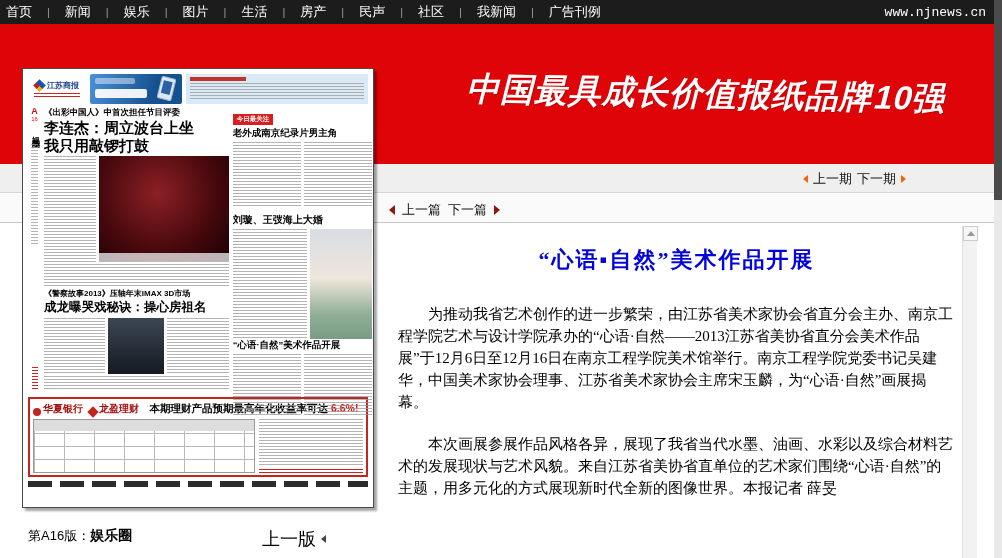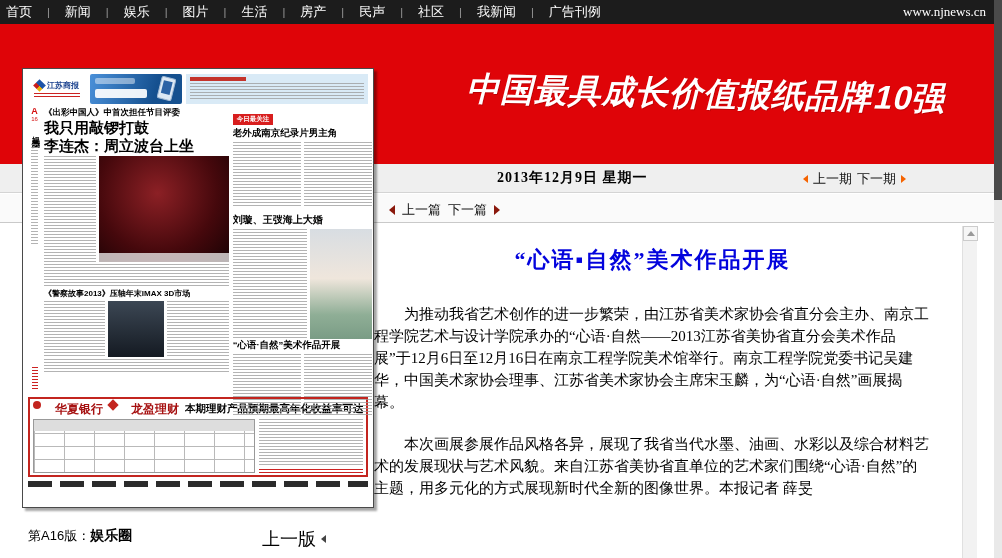--- a/index.html
+++ b/index.html
@@ -8,21 +8,21 @@
     position:relative; overflow:hidden; background:#fff;
     font-family:"Liberation Sans","DejaVu Sans",sans-serif; color:#000;
   }
   
   .topnav {
     position:absolute; left:0; top:0; width:994px; height:24px;
     background:#1c1c1c; display:flex; align-items:center; padding:0 8px 0 6px;
   }
   .nav-item { color:#fff; font-size:13px; text-decoration:none; cursor:pointer; white-space:nowrap; }
   .nav-sep { color:#9a9a9a; font-size:11px; margin:0 15px; }
-  .site-url { margin-left:auto; color:#fff; font-size:13px; font-family:Liberation Serif, serif; }
+  .site-url { margin-left:auto; color:#fff; font-size:13px; font-family:Liberation Mono, monospace; }
   
   .banner { position:absolute; left:0; top:24px; width:994px; height:140px; background:#df0408; }
   .banner-slogan {
     position:absolute; left:428px; top:48px; width:560px; text-align:center;
     color:#fff; font-size:33px; font-weight:bold; letter-spacing:1px;
     transform:skewX(-13deg) rotate(1.2deg); white-space:nowrap;
     text-shadow:1px 1px 0 rgba(120,0,0,.35);
   }
   
   .issue-bar {
@@ -47,21 +47,21 @@
   .tri-l-r { border-top:5px solid transparent; border-bottom:5px solid transparent; border-right:6px solid #8a180c; }
   .tri-r-r { border-top:5px solid transparent; border-bottom:5px solid transparent; border-left:6px solid #8a180c; }
   .zoom-ctrls { position:absolute; right:28px; top:6px; display:flex; align-items:center; gap:5px; font-size:13px; }
   .zoom-lbl { cursor:pointer; }
   .zc {
     width:13px; height:13px; border:2px solid #111; border-radius:50%;
     display:inline-flex; align-items:center; justify-content:center;
     font:bold 10px/1 "DejaVu Sans Mono",monospace; cursor:pointer; margin-right:6px;
   }
   
-  .article { position:absolute; left:374px; top:223px; width:557px; }
+  .article { position:absolute; left:398px; top:223px; width:557px; }
   .article-title {
     margin-top:22px; text-align:center; font-size:22px; font-weight:bold;
     color:#0303dd; letter-spacing:2px;
     font-family:"Liberation Serif","DejaVu Serif",serif;
   }
   .article p {
     margin-top:20px; font-size:15px; line-height:22px; text-indent:2em;
     font-family:"Liberation Serif","DejaVu Serif",serif;
   }
   .article p:first-of-type { margin-top:28px; }
@@ -118,21 +118,21 @@
   .headline-l { font-size:12.5px; font-weight:bold; white-space:nowrap; overflow:hidden; }
   .headline-m { font-size:9.5px; font-weight:bold; white-space:nowrap; overflow:hidden; margin-top:2px; }
   .row { display:flex; gap:3px; }
   .photo1 { flex:1; background:radial-gradient(circle at 45% 35%, #8c2025, #45080c 60%, #190204); position:relative; }
   .photo1 .cap { position:absolute; left:0; right:0; bottom:0; height:9px; background:#f1f1f1; }
   .photo3 { width:56px; background:linear-gradient(#3c4754,#141a22); }
   .photoW { width:62px; background:linear-gradient(180deg,#d8dde2,#efe6dc 45%,#8fae96 78%,#7a9c85); }
   .tag-red { display:inline-block; background:#d81e1e; color:#fff; font-size:6.5px; padding:1px 4px; font-weight:bold; }
   .ad-box { margin-top:4px; height:80px; border:2px solid #c3251f; padding:2px 3px; }
   .ad-head { display:flex; align-items:center; gap:6px; height:16px; }
-  .brand { display:flex; align-items:flex-start; gap:14px; font-size:12px; font-weight:bold; color:#a61111; white-space:nowrap; }
+  .brand { display:flex; align-items:flex-end; gap:2px; font-size:10px; font-weight:bold; color:#a61111; white-space:nowrap; }
   .brand .mark { width:8px; height:8px; border-radius:50%; background:#c3251f; }
   .brand .mark2 { width:8px; height:8px; background:#c3251f; transform:rotate(45deg); }
   .ad-title { flex:1; text-align:center; font-size:10.5px; font-weight:bold; white-space:nowrap; overflow:hidden; }
   .ad-rate { color:#e00404; }
   .ad-body { display:flex; gap:4px; height:54px; margin-top:2px; }
   .ad-table {
     flex:1; border:1px solid #999;
     background-image:
       linear-gradient(#ddd 0 11px, transparent 11px),
       repeating-linear-gradient(90deg,#b9b9b9 0 1px, transparent 1px 30px),
@@ -168,21 +168,20 @@
   <span class="nav-sep">|</span>
   <a class="nav-item">广告刊例</a>
   <span class="site-url">www.njnews.cn</span>
 </header>
 
 <div class="banner">
   <div class="banner-slogan">中国最具成长价值报纸品牌10强</div>
 </div>
 
 <div class="issue-bar">
-  <span class="issue-date">2013年12月9日 星期一</span>
   <span class="issue-nav">
     <span class="tri tri-l-o"></span>
     <a class="issue-link">上一期</a>
     <a class="issue-link">下一期</a>
     <span class="tri tri-r-o"></span>
   </span>
 </div>
 
 <div class="toolbar">
   <span class="art-nav">
@@ -235,33 +234,34 @@
       <span class="spine-n">16</span>
       <span class="spine-sec">娱乐圈</span>
       <div class="spine-fill mt"></div>
       <div class="spine-red mt-red"></div>
     </div>
 
     <div class="cols">
 
       <div>
         <div class="kicker">《出彩中国人》中首次担任节目评委</div>
+        <div class="headline-xl">李连杰：周立波台上坐</div>
         <div class="headline-xl">我只用敲锣打鼓</div>
-        <div class="headline-xl">李连杰：周立波台上坐</div>
         <div class="spacer2"></div>
         <div class="row" style="height:106px;">
           <div class="mt" style="width:52px;"></div>
           <div class="photo1">
             <div class="cap mt"></div>
           </div>
         </div>
         <div class="spacer2"></div>
         <div class="mt" style="height:22px;"></div>
         <div class="spacer2"></div>
         <div class="kicker" style="font-size:8px;">《警察故事2013》压轴年末IMAX 3D市场</div>
+        <div class="headline-l">成龙曝哭戏秘诀：操心房祖名</div>
         <div class="spacer2"></div>
         <div class="row" style="height:56px;">
           <div class="mt" style="flex:1;"></div>
           <div class="photo3"></div>
           <div class="mt" style="flex:1;"></div>
         </div>
         <div class="spacer2"></div>
         <div class="mt" style="height:14px;"></div>
       </div>
 

